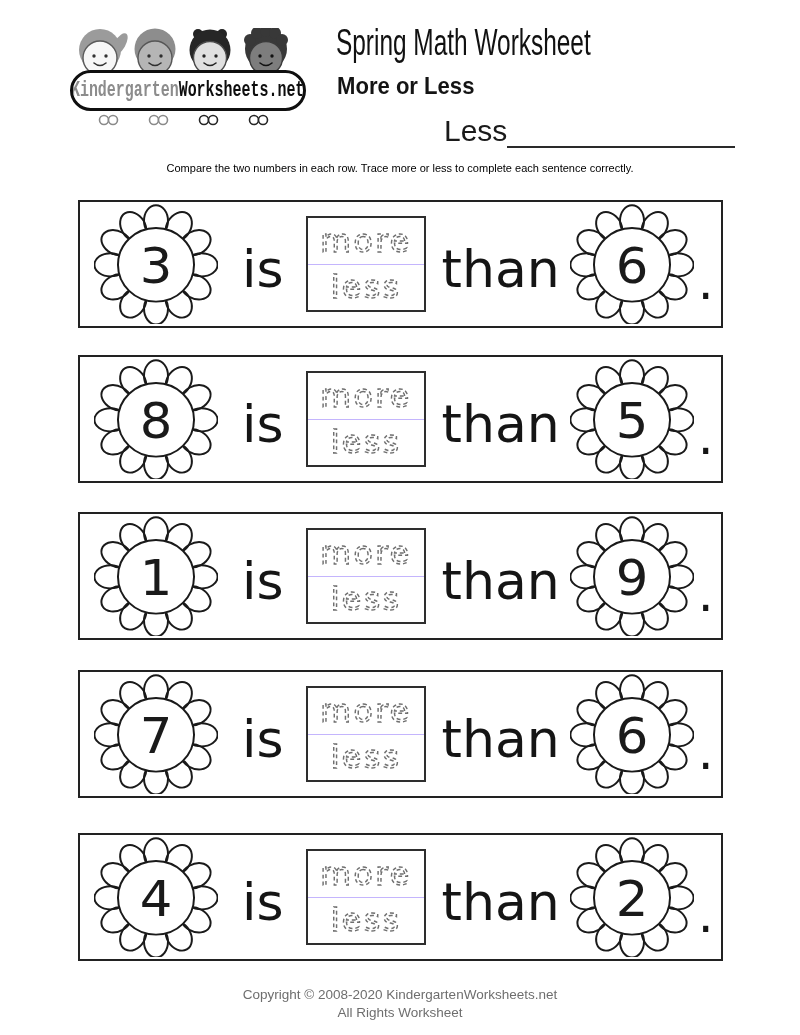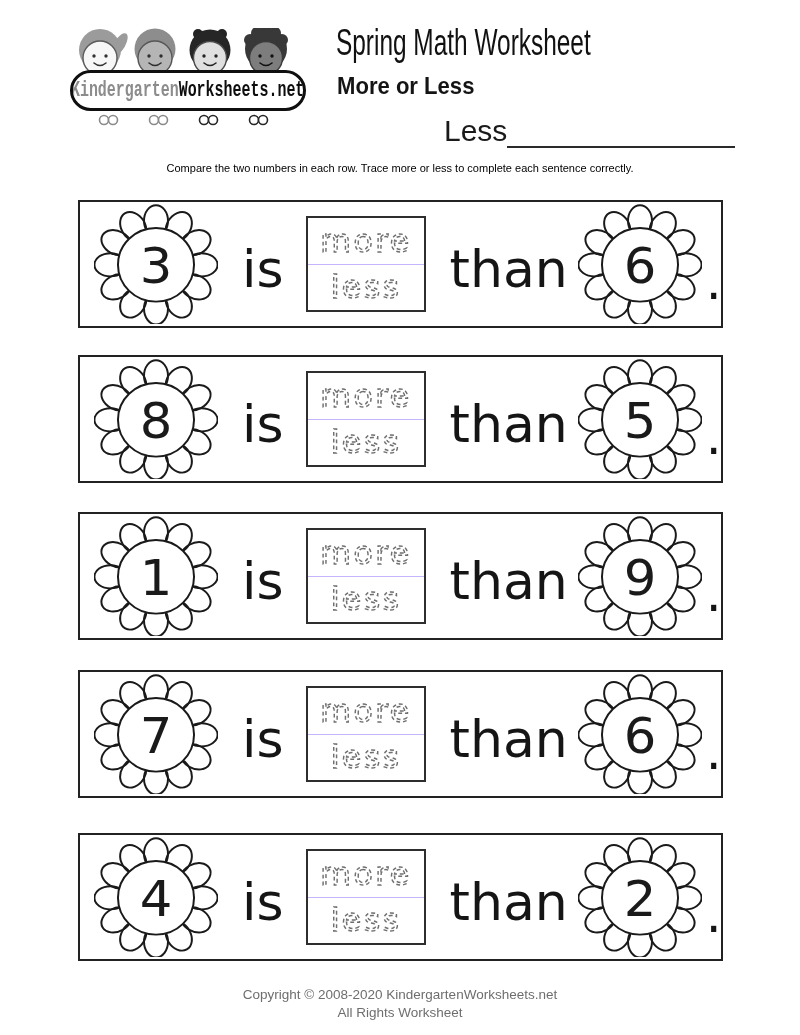--- a/index.html
+++ b/index.html
@@ -42,21 +42,21 @@
   .row:nth-of-type(4){ margin-bottom:35px; }
 
   .flower { width:124px; height:120px; flex:none; }
   .flower-left  { margin-left:14px; }
   .flower-right { margin-left:10px; }
   .num { font-family:"DejaVu Sans", sans-serif; font-size:62px; fill:#1a1a1a;
          text-anchor:middle; }
   .word { font-family:"DejaVu Sans", sans-serif; font-size:52px; color:#151515;
           margin-top:10px; white-space:nowrap; }
   .word-is   { margin-left:24px; }
-  .word-than { margin-left:24px;text-align:center; }
+  .word-than { margin-left:16px;text-align:center; }
   .period { font-family:"DejaVu Sans", sans-serif; font-size:50px; color:#151515;
           margin-left:4px; transform:translateY(18px); }
 
   .trace-box { width:120px; height:96px; margin-left:22px; flex:none;
           border:2px solid #2e2e2e; background:#fff; display:flex; flex-direction:column; }
   .trace-cell { flex:1; display:flex; align-items:center; justify-content:center; }
   .trace-cell.bottom { border-top:1px solid #c4b5fd; }
   .trace-cell svg { width:114px; height:44px; }
   .trace { font-family:"DejaVu Sans", sans-serif; font-size:33px; letter-spacing:2.5px;
           fill:none; stroke:#707070; stroke-width:1.5; stroke-dasharray:4 3;

